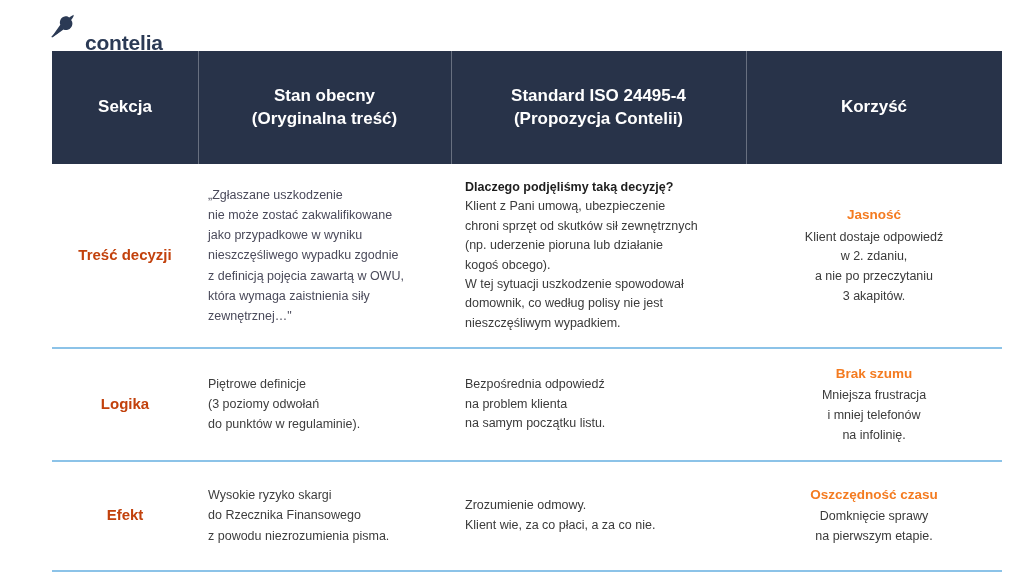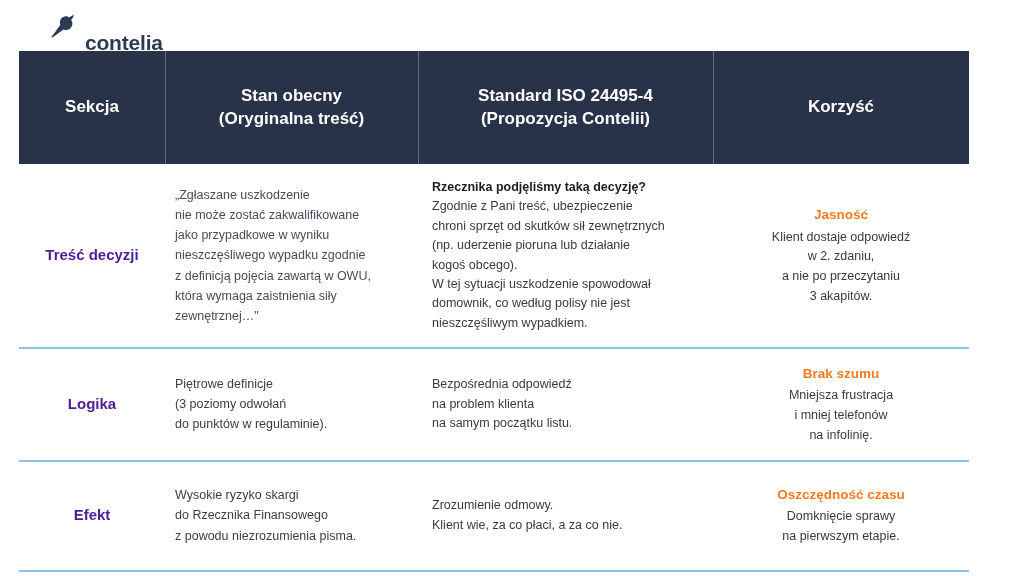--- a/index.html
+++ b/index.html
@@ -39,21 +39,21 @@
     font-weight: 700;
     letter-spacing: -0.2px;
     color: #2b3a55;
     line-height: 1;
     margin-top: 32px;
   }
 
   
   .table {
     position: absolute;
-    left: 19px;
+    left: 52px;
     top: 51px;
     width: 950px;
   }
 
   .thead {
     display: flex;
     background: #283349;
     height: 113px;
   }
   .th {
@@ -98,21 +98,21 @@
 
   .td {
     padding: 14px 14px;
     color: #3a3a3a;
     font-size: 12.5px;
     line-height: 1.52;
   }
 
   .cell-section {
     text-align: center;
-    color: #4c1d95;
+    color: #c2410c;
     font-size: 15px;
     font-weight: 700;
     padding: 10px 8px;
   }
 
   .cell-current {
     color: #4a4a5a;
     font-size: 12.5px;
     line-height: 1.62;
     padding-left: 10px;
@@ -181,22 +181,22 @@
       <div class="row r1">
         <div class="td c1 cell-section">Treść decyzji</div>
         <div class="td c2 cell-current multiline">„Zgłaszane uszkodzenie
 nie może zostać zakwalifikowane
 jako przypadkowe w wyniku
 nieszczęśliwego wypadku zgodnie
 z definicją pojęcia zawartą w OWU,
 która wymaga zaistnienia siły
 zewnętrznej…"</div>
         <div class="td c3 cell-iso">
-          <span class="iso-heading">Rzecznika podjęliśmy taką decyzję?</span>
-          <span class="multiline">Zgodnie z Pani treść, ubezpieczenie
+          <span class="iso-heading">Dlaczego podjęliśmy taką decyzję?</span>
+          <span class="multiline">Klient z Pani umową, ubezpieczenie
 chroni sprzęt od skutków sił zewnętrznych
 (np. uderzenie pioruna lub działanie
 kogoś obcego).
 W tej sytuacji uszkodzenie spowodował
 domownik, co według polisy nie jest
 nieszczęśliwym wypadkiem.</span>
         </div>
         <div class="td c4 cell-benefit">
           <span class="benefit-heading">Jasność</span>
           <span class="multiline">Klient dostaje odpowiedź

